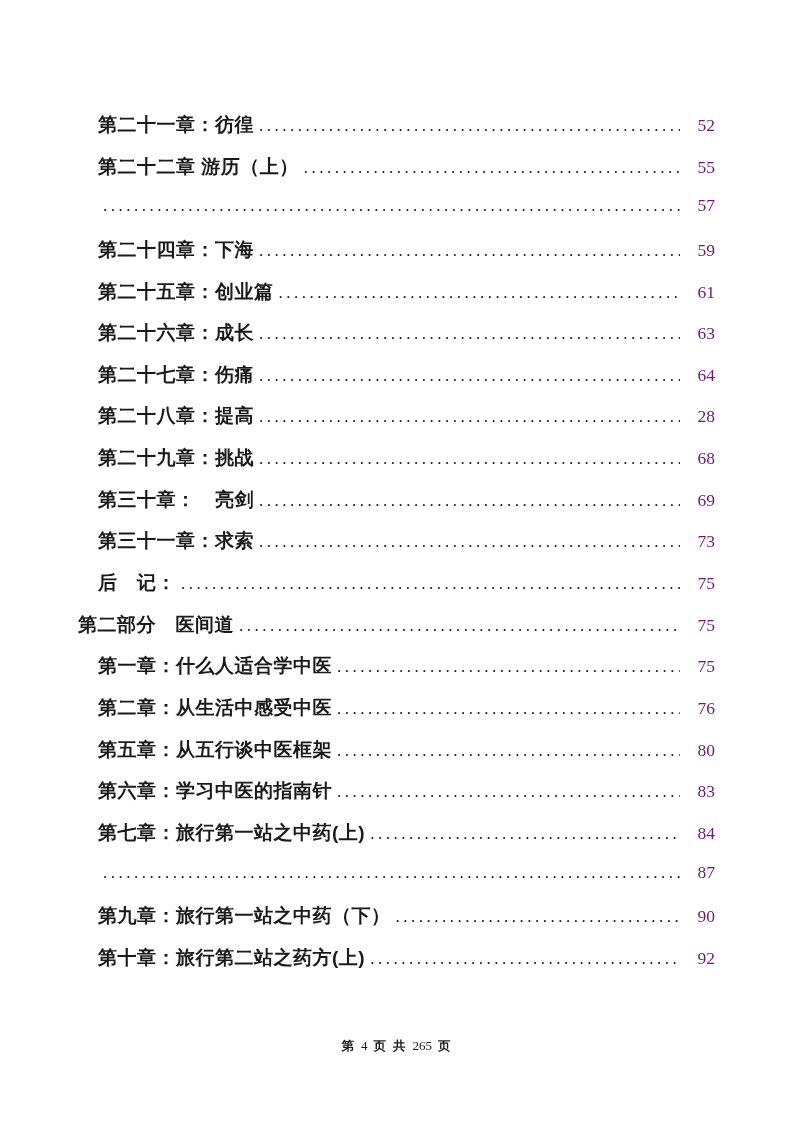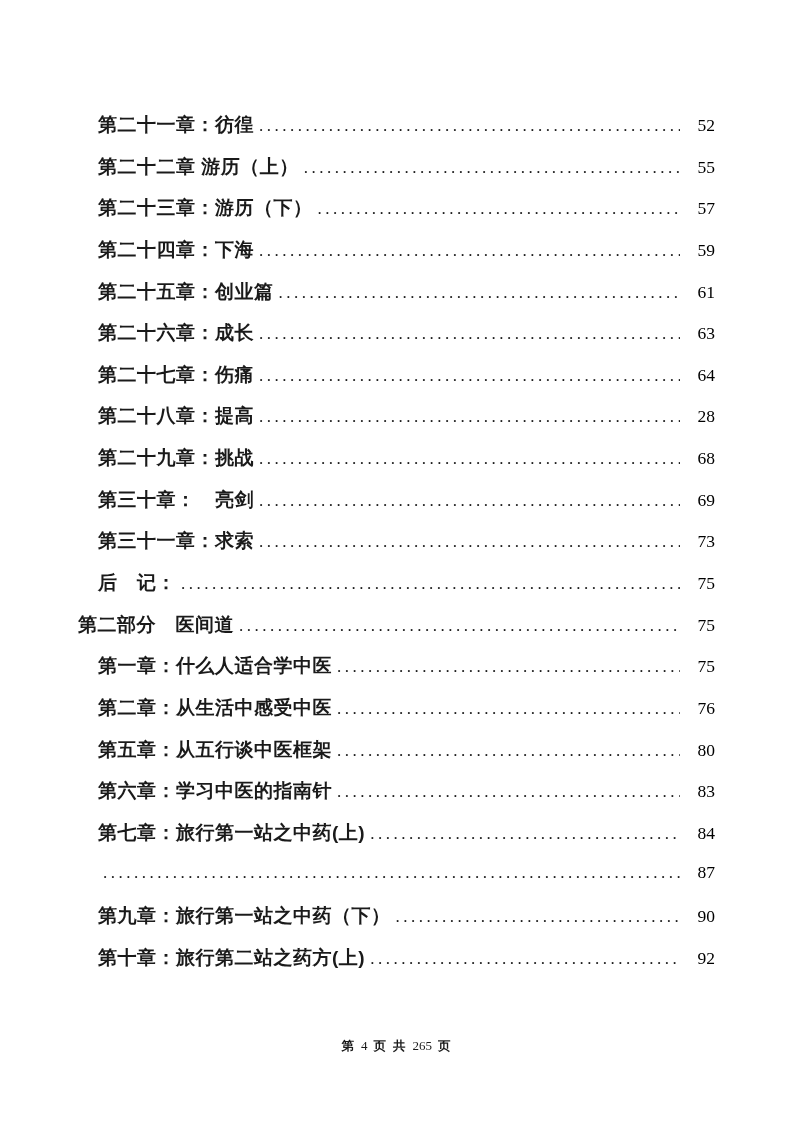--- a/index.html
+++ b/index.html
@@ -59,21 +59,21 @@
     content: "..................................................................................................................................................................................................";
     letter-spacing: 3.5px;
   }
   .pagenum {
     flex: 0 0 auto;
     margin-left: 9px;
     min-width: 26px;
     text-align: right;
     font-family: "Liberation Serif", "DejaVu Serif", serif;
     font-size: 17.5px;
-    color: #000000;
+    color: #701a75;
   }
   .footer {
     position: absolute;
     left: 0;
     right: 0;
     top: 1038px;
     display: flex;
     justify-content: center;
     align-items: baseline;
     gap: 6px;
@@ -100,21 +100,20 @@
       <span class="pagenum">52</span>
     </div>
 
     <div class="toc-row chapter">
       <span class="label">第二十二章 游历（上）</span>
       <span class="dots"></span>
       <span class="pagenum">55</span>
     </div>
 
     <div class="toc-row chapter">
-      <span class="label">第二十三章：游历（下）</span>
       <span class="dots"></span>
       <span class="pagenum">57</span>
     </div>
 
     <div class="toc-row chapter">
       <span class="label">第二十四章：下海</span>
       <span class="dots"></span>
       <span class="pagenum">59</span>
     </div>
 

